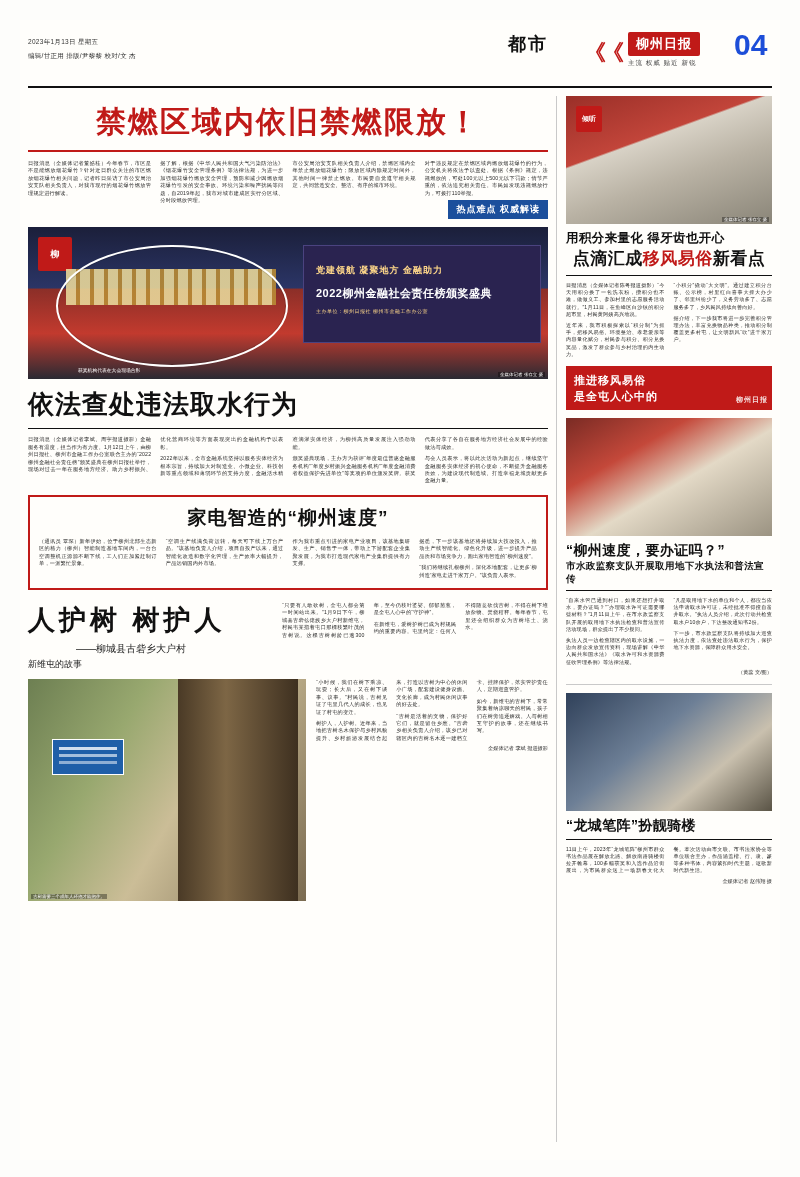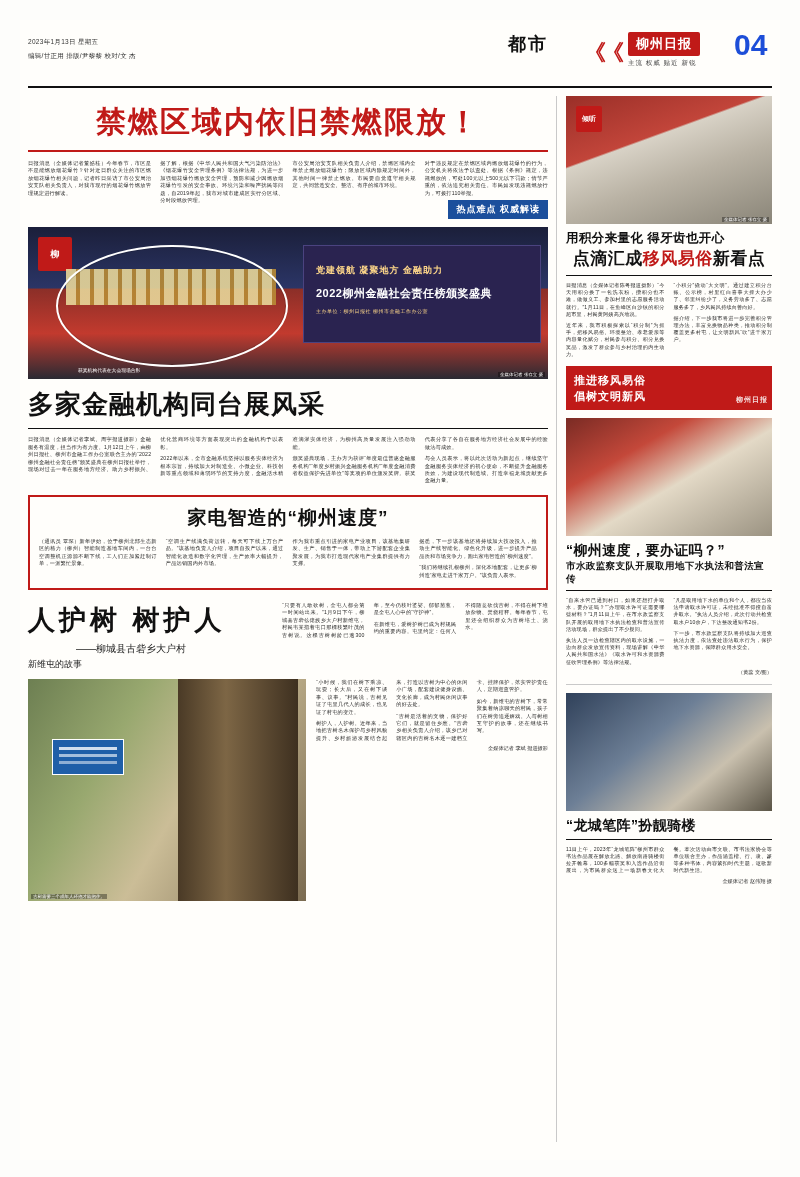--- a/index.html
+++ b/index.html
@@ -121,21 +121,21 @@
       <div class="screen">
         <div class="screen-t">党建领航  凝聚地方  金融助力</div>
         <div class="screen-t2">2022柳州金融社会责任榜颁奖盛典</div>
         <div class="screen-t3">主办单位：柳州日报社  柳州市金融工作办公室</div>
       </div>
       <div class="ph-label">获奖机构代表在大会现场合影</div>
       <div class="photo-credit">全媒体记者 张存立 摄</div>
     </div>
 
     <div class="h2wrap">
-      <div class="h2big">多家金融机构同台展风采</div>
+      <div class="h2big">依法查处违法取水行为</div>
     </div>
     <div style="height:1px;background:#111;margin:6px 0 7px 0;"></div>
 
     <div class="cols4">
       <p class="txtcol" style="margin:0 0 4px 0;">日报消息（全媒体记者李斌、周宇报道摄影）金融服务有温度，担当作为有力度。1月12日上午，由柳州日报社、柳州市金融工作办公室联合主办的“2022柳州金融社会责任榜”颁奖盛典在柳州日报社举行，现场对过去一年在服务地方经济、助力乡村振兴、优化营商环境等方面表现突出的金融机构予以表彰。</p>
       <p class="txtcol" style="margin:0 0 4px 0;">2022年以来，全市金融系统坚持以服务实体经济为根本宗旨，持续加大对制造业、小微企业、科技创新等重点领域和薄弱环节的支持力度，金融活水精准滴灌实体经济，为柳州高质量发展注入强劲动能。</p>
       <p class="txtcol" style="margin:0 0 4px 0;">颁奖盛典现场，主办方为获评“年度最佳普惠金融服务机构”“年度乡村振兴金融服务机构”“年度金融消费者权益保护先进单位”等奖项的单位颁发奖牌。获奖代表分享了各自在服务地方经济社会发展中的经验做法与成效。</p>
       <p class="txtcol" style="margin:0 0 4px 0;">与会人员表示，将以此次活动为新起点，继续坚守金融服务实体经济的初心使命，不断提升金融服务质效，为建设现代制造城、打造幸福龙城贡献更多金融力量。</p>
     </div>
 
@@ -197,21 +197,21 @@
 
     <div class="cols2">
       <p class="r-txt" style="margin:0 0 4px 0;">日报消息（全媒体记者陈粤报道摄影）“今天用积分换了一包洗衣粉，攒积分也不难，做做义工、参加村里的志愿服务活动就行。”1月11日，在鱼峰区白沙镇的积分超市里，村民黄阿姨高兴地说。</p>
       <p class="r-txt" style="margin:0 0 4px 0;">近年来，我市积极探索以“积分制”为抓手，把移风易俗、环境整治、孝老爱亲等内容量化赋分，村民参与积分、积分兑换奖品，激发了群众参与乡村治理的内生动力。</p>
       <p class="r-txt" style="margin:0 0 4px 0;">“小积分”撬动“大文明”。通过建立积分台账、公示榜，村里红白喜事大操大办少了、邻里纠纷少了，义务劳动多了、志愿服务多了，乡风民风持续向善向好。</p>
       <p class="r-txt" style="margin:0;">据介绍，下一步我市将进一步完善积分管理办法，丰富兑换物品种类，推动积分制覆盖更多村屯，让文明新风“吹”进千家万户。</p>
     </div>
 
     <div class="slogan">
       <div>推进移风易俗</div>
-      <div>倡树文明新风</div>
+      <div>是全屯人心中的</div>
       <div class="corner">柳州日报</div>
     </div>
 
     <div class="photo ph-d" style="height:118px;margin-top:8px;"></div>
 
     <div class="r-head" style="margin-top:6px;font-size:14px;">“柳州速度，要办证吗？”</div>
     <div class="r-head" style="font-size:9.5px;line-height:13px;">市水政监察支队开展取用地下水执法和普法宣传</div>
     <div style="height:1px;background:#111;margin:5px 0 6px 0;"></div>
 
     <div class="cols2">

